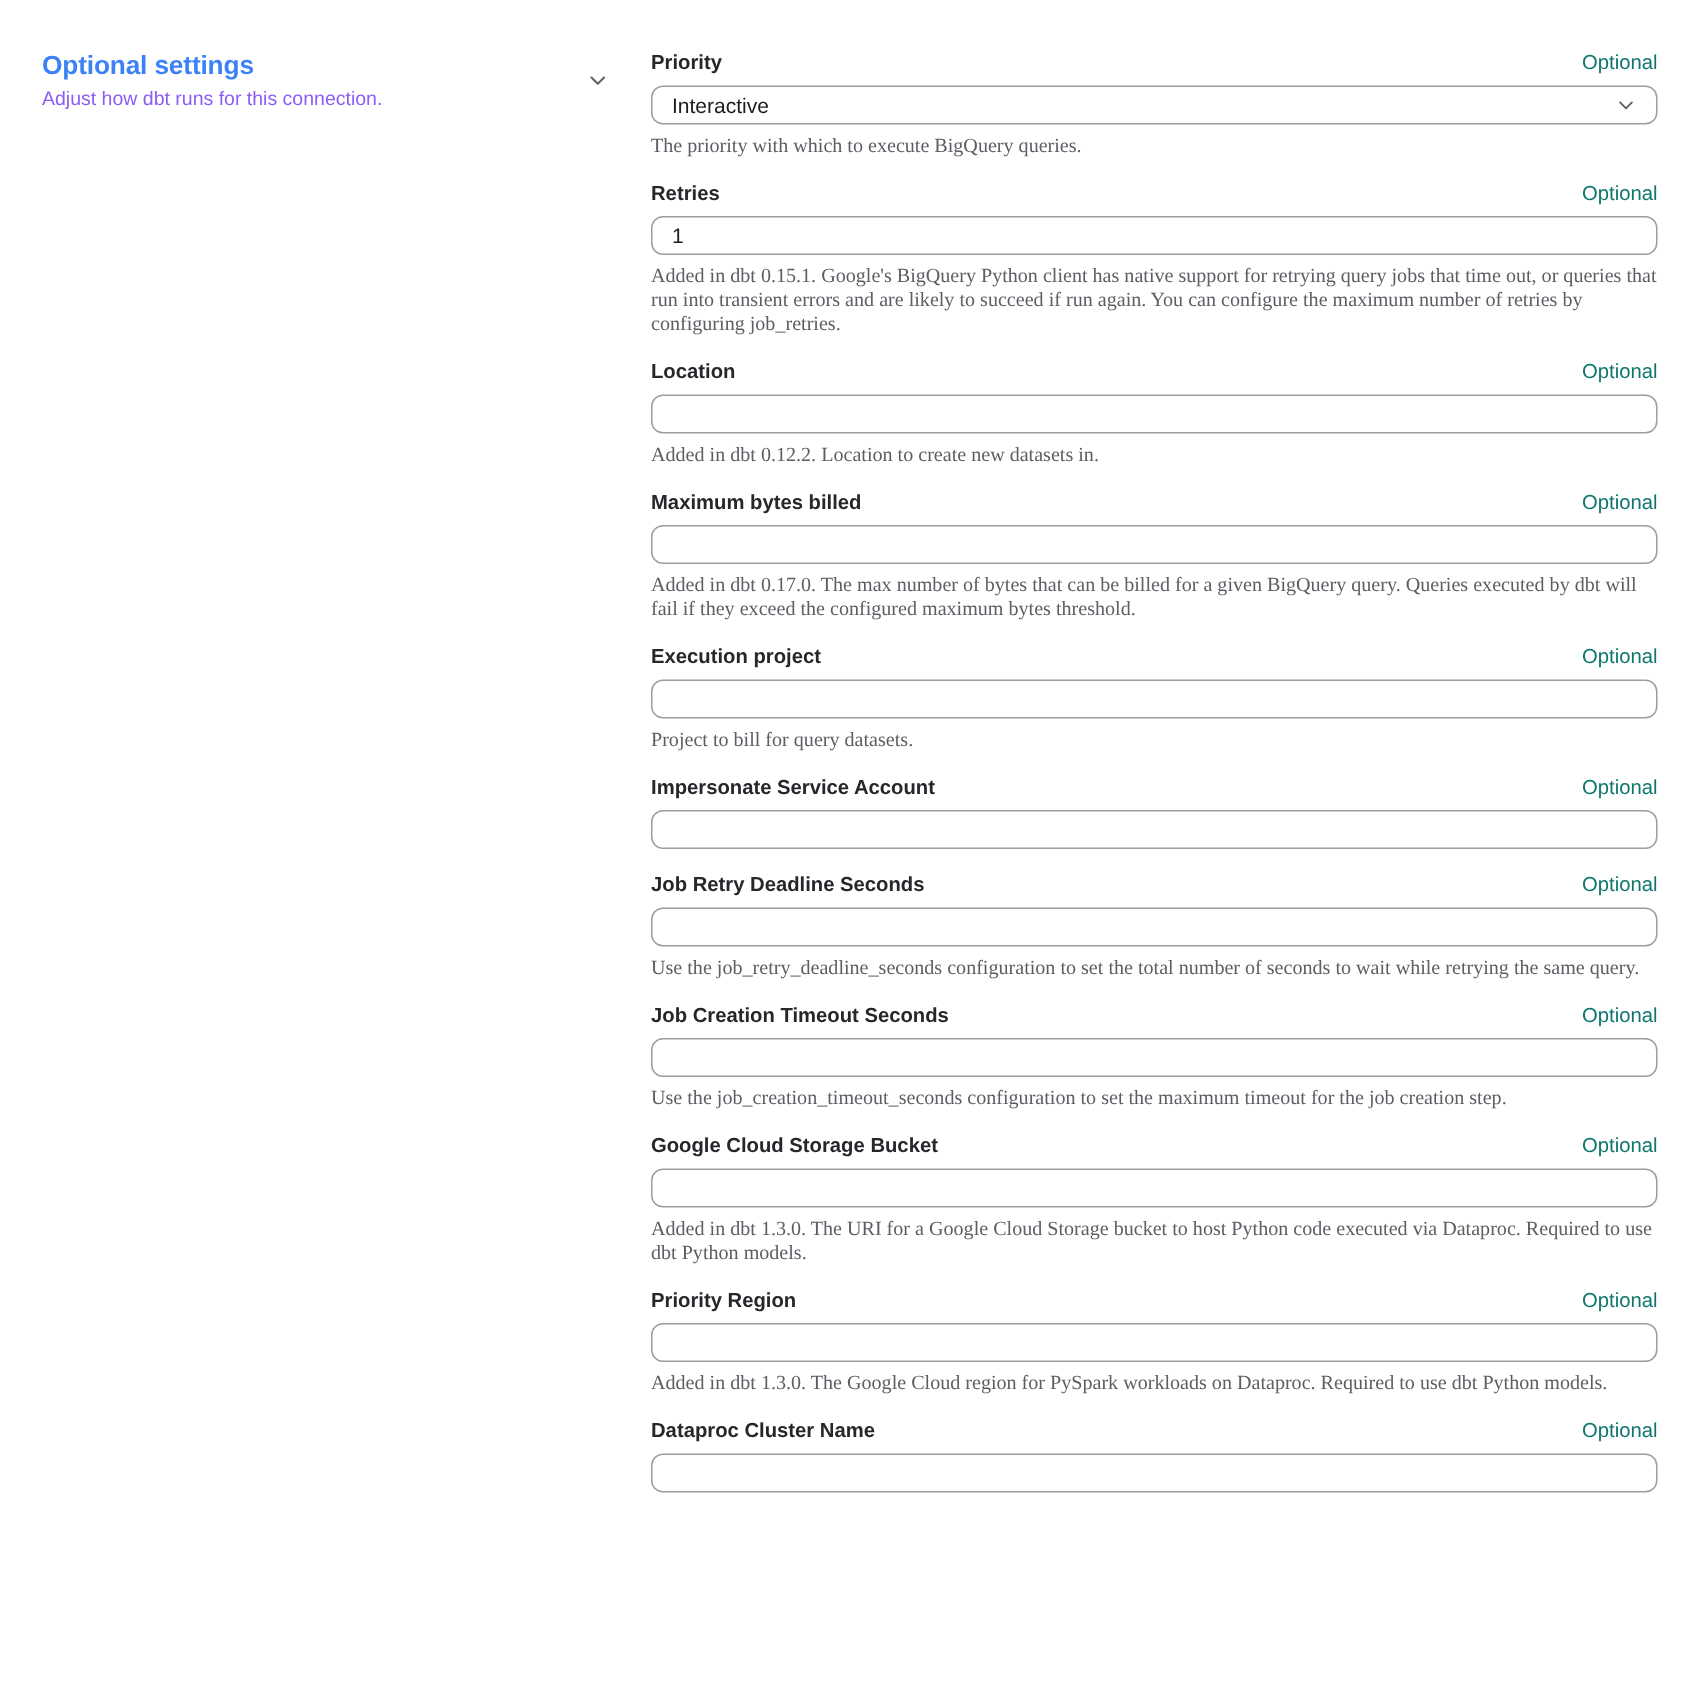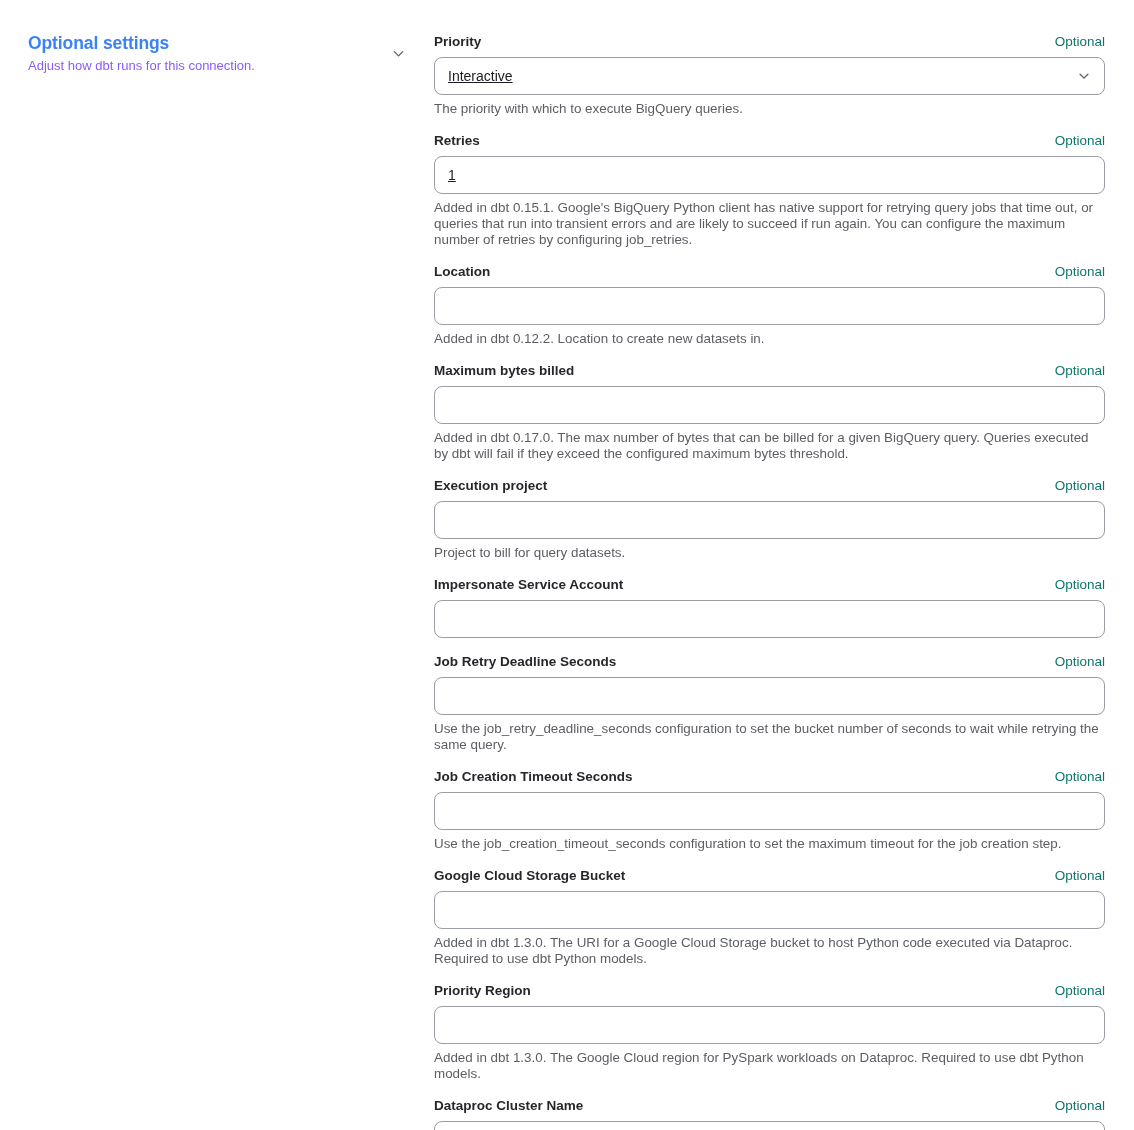--- a/index.html
+++ b/index.html
@@ -69,43 +69,43 @@
     text-align: right;
   }
   .optional {
     font-size: 13.5px;
     font-weight: 400;
     color: #0f766e;
     line-height: 17px;
   }
   .tinput, .tselect {
     width: 100%;
-    height: 38px;
+    height: 26px;
     border: 1px solid #9a9da3;
     border-radius: 8px;
     background: #ffffff;
     padding: 0 13px;
     font-family: "Liberation Sans", "DejaVu Sans", sans-serif;
     font-size: 14px;
     color: #1b1c20;
-    text-decoration: underline;
   }
   .tselect {
     display: flex;
     align-items: center;
     justify-content: space-between;
     cursor: pointer;
   }
   .sel-value { color: #1b1c20; }
   .chev { width: 14px; height: 14px; flex: 0 0 auto; }
   .help {
     margin-top: 6px;
     font-size: 13.4px;
     line-height: 16px;
     color: #5c5e64;
+    font-family: Liberation Serif, serif;
   }
   .help:empty { display: none; }
 </style>
 </head>
 <body>
 
 <div class="page">
 
   <div class="left-pane">
     <div>
@@ -185,21 +185,21 @@
     
   </div>
 
   <div class="field">
     <div class="label-row">
       <label class="flabel">Job Retry Deadline Seconds</label>
       <span class="optional">Optional</span>
     </div>
     
     <input class="tinput" type="text" value="" style="">
-    <div class="help">Use the job_retry_deadline_seconds configuration to set the bucket number of seconds to wait while retrying the same query.</div>
+    <div class="help">Use the job_retry_deadline_seconds configuration to set the total number of seconds to wait while retrying the same query.</div>
   </div>
 
   <div class="field">
     <div class="label-row">
       <label class="flabel">Job Creation Timeout Seconds</label>
       <span class="optional">Optional</span>
     </div>
     
     <input class="tinput" type="text" value="" style="">
     <div class="help">Use the job_creation_timeout_seconds configuration to set the maximum timeout for the job creation step.</div>

